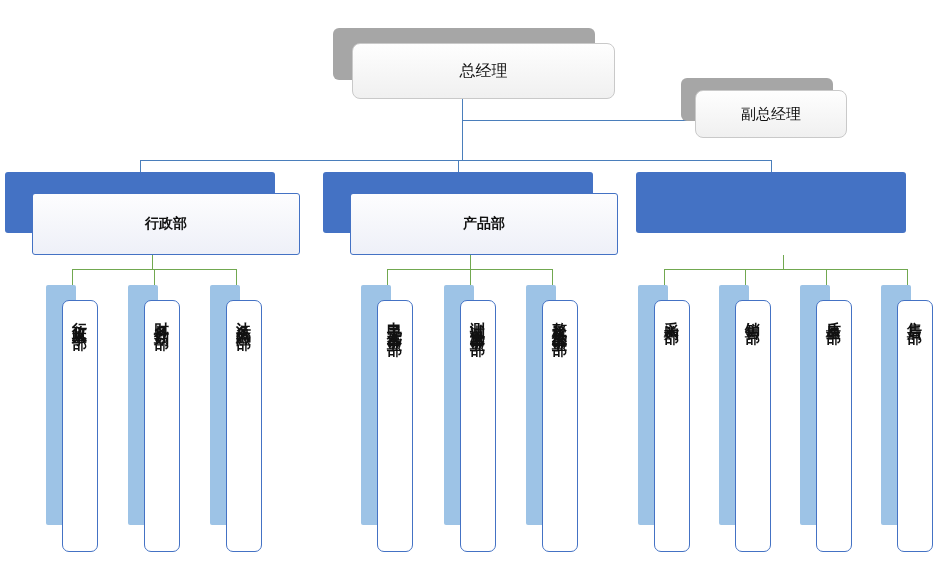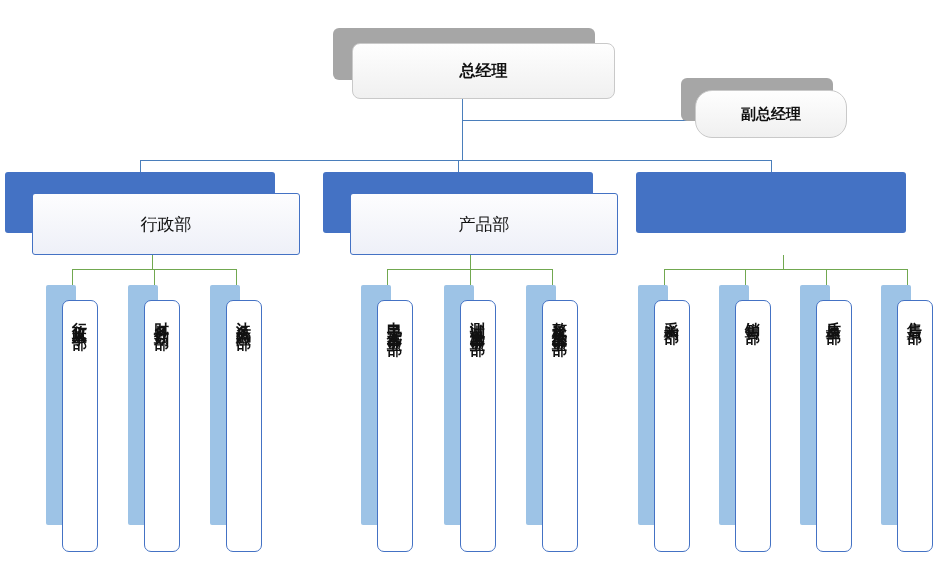--- a/index.html
+++ b/index.html
@@ -36,30 +36,30 @@
     justify-content: center;
     color: #111;
     cursor: default;
   }
 
   .box-top {
     background: linear-gradient(180deg, #fefefe 0%, #f0f0f0 100%);
     border: 1px solid var(--top-node-border, #c9c9c9);
     border-radius: 8px;
     font-size: 16px;
-    font-weight: 700;
+    font-weight: 400;
   }
-  .box-top.small { font-size: 15px; border-radius: 17px; }
+  .box-top.small { font-size: 15px; }
 
   .box-dept {
     background: linear-gradient(180deg, #fdfdfe 0%, #eef0f8 100%);
     border: 1px solid var(--node-border-blue, #4472c4);
     border-radius: 3px;
-    font-size: 17px;
-    font-weight: 400;
+    font-size: 14px;
+    font-weight: 700;
   }
 
   .box-sub {
     background: #ffffff;
     border: 1px solid var(--node-border-blue, #4472c4);
     border-radius: 7px;
     align-items: flex-start;
     padding-top: 9px;
     font-size: 15px;
     font-weight: 600;

